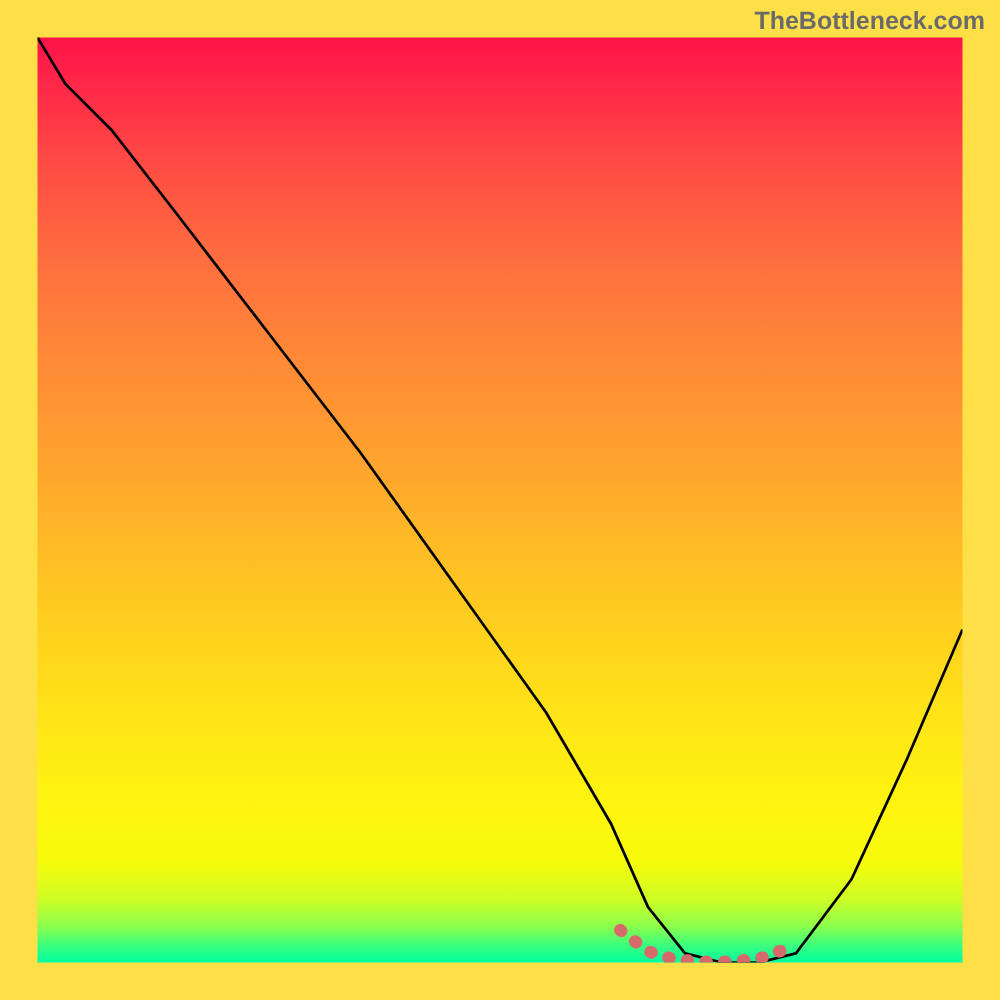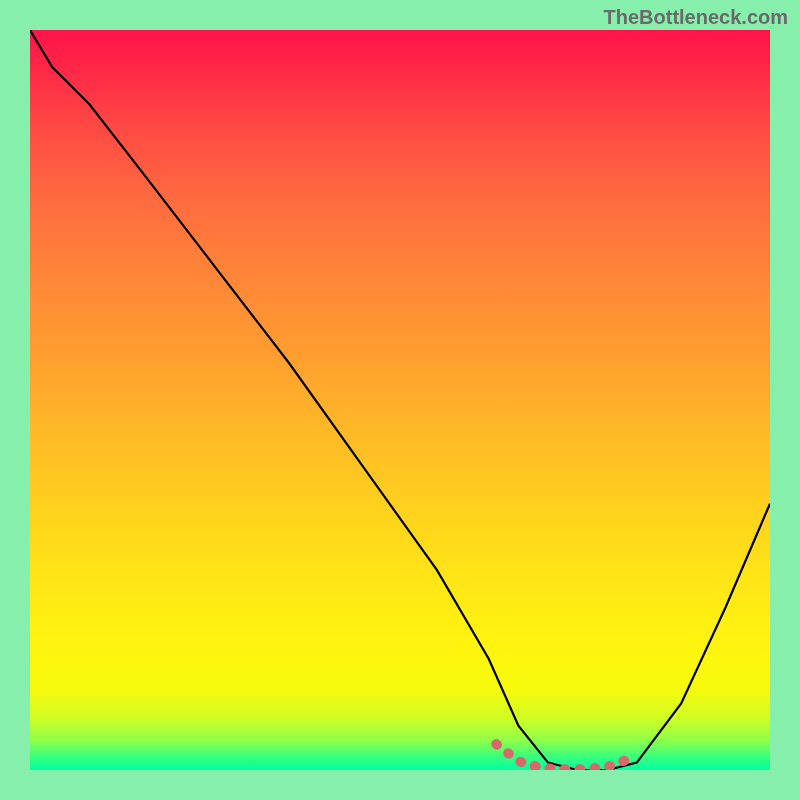--- a/index.html
+++ b/index.html
@@ -1,17 +1,17 @@
 <!DOCTYPE html>
 <html><head>
 <meta charset="utf-8">
 <style>
   * { margin: 0; padding: 0; box-sizing: border-box; }
   body { background: #000; width: 800px; height: 800px; overflow: hidden; }
-  .container { position: relative; width: 800px; height: 800px; background: #86efac; }
+  .container { position: relative; width: 800px; height: 800px; background: #fde047; }
   .attribution {
     position: absolute;
     top: 6px;
     right: 12px;
     font-family: Arial, sans-serif;
     font-size: 20px;
     font-weight: bold;
     color: #6a6a6a;
     z-index: 10;
   }

